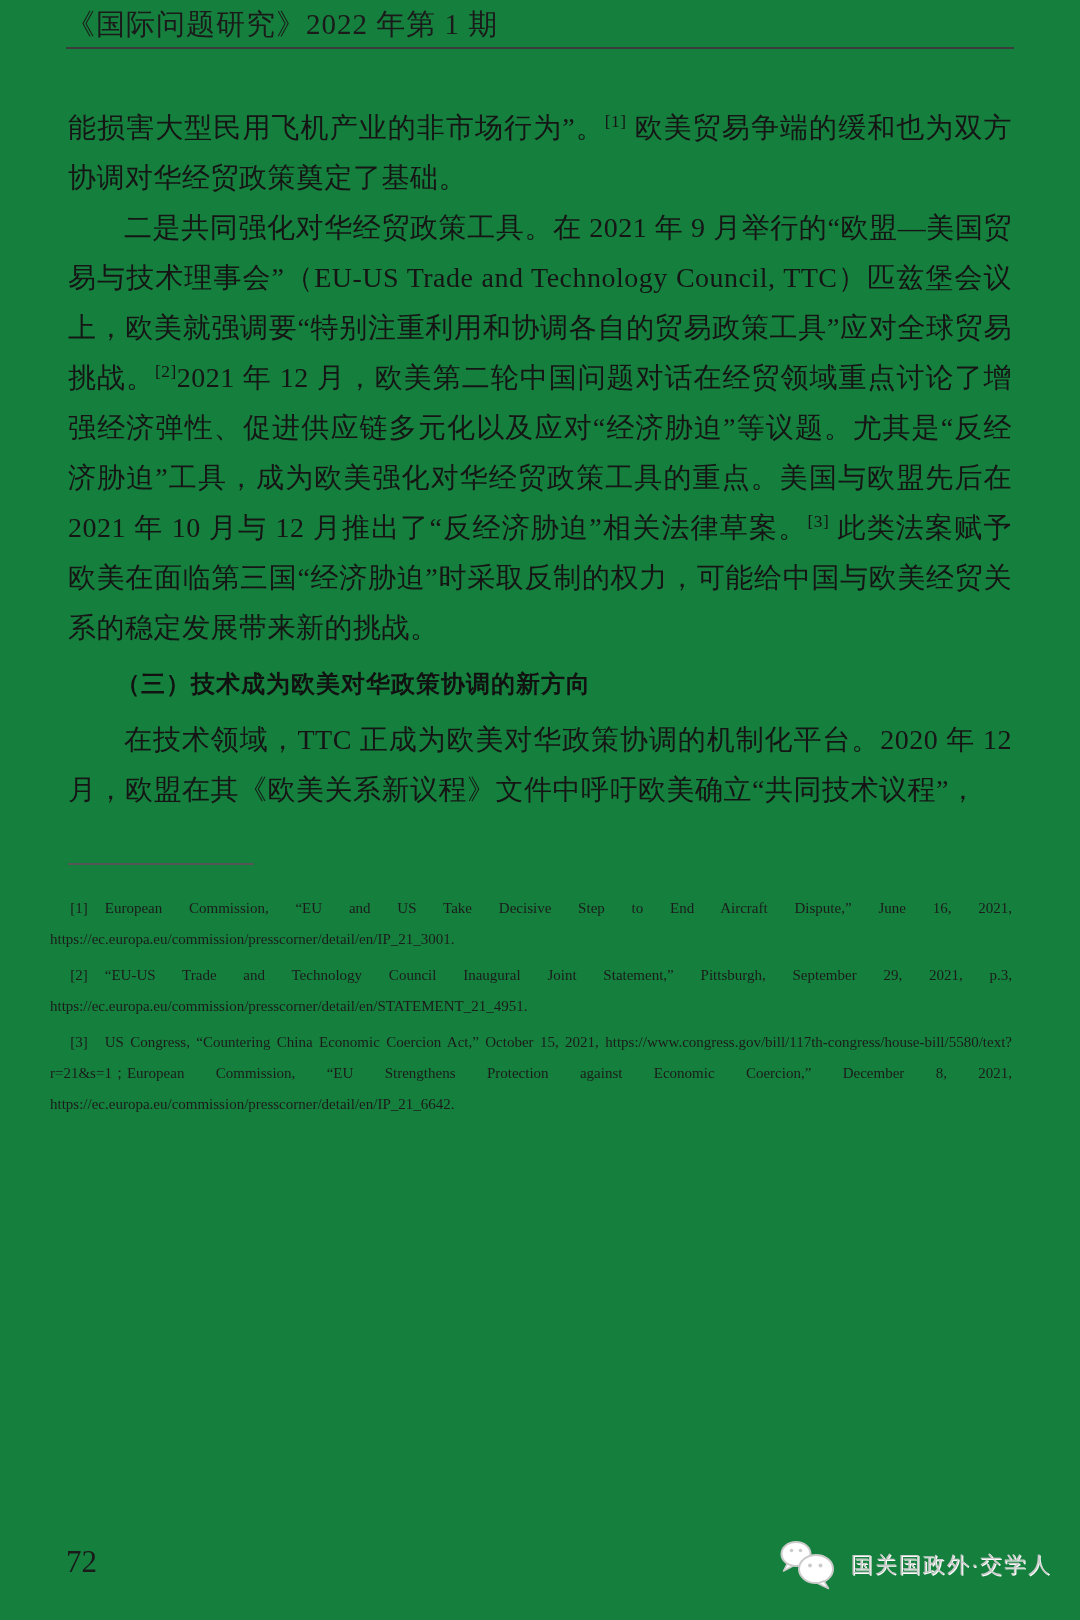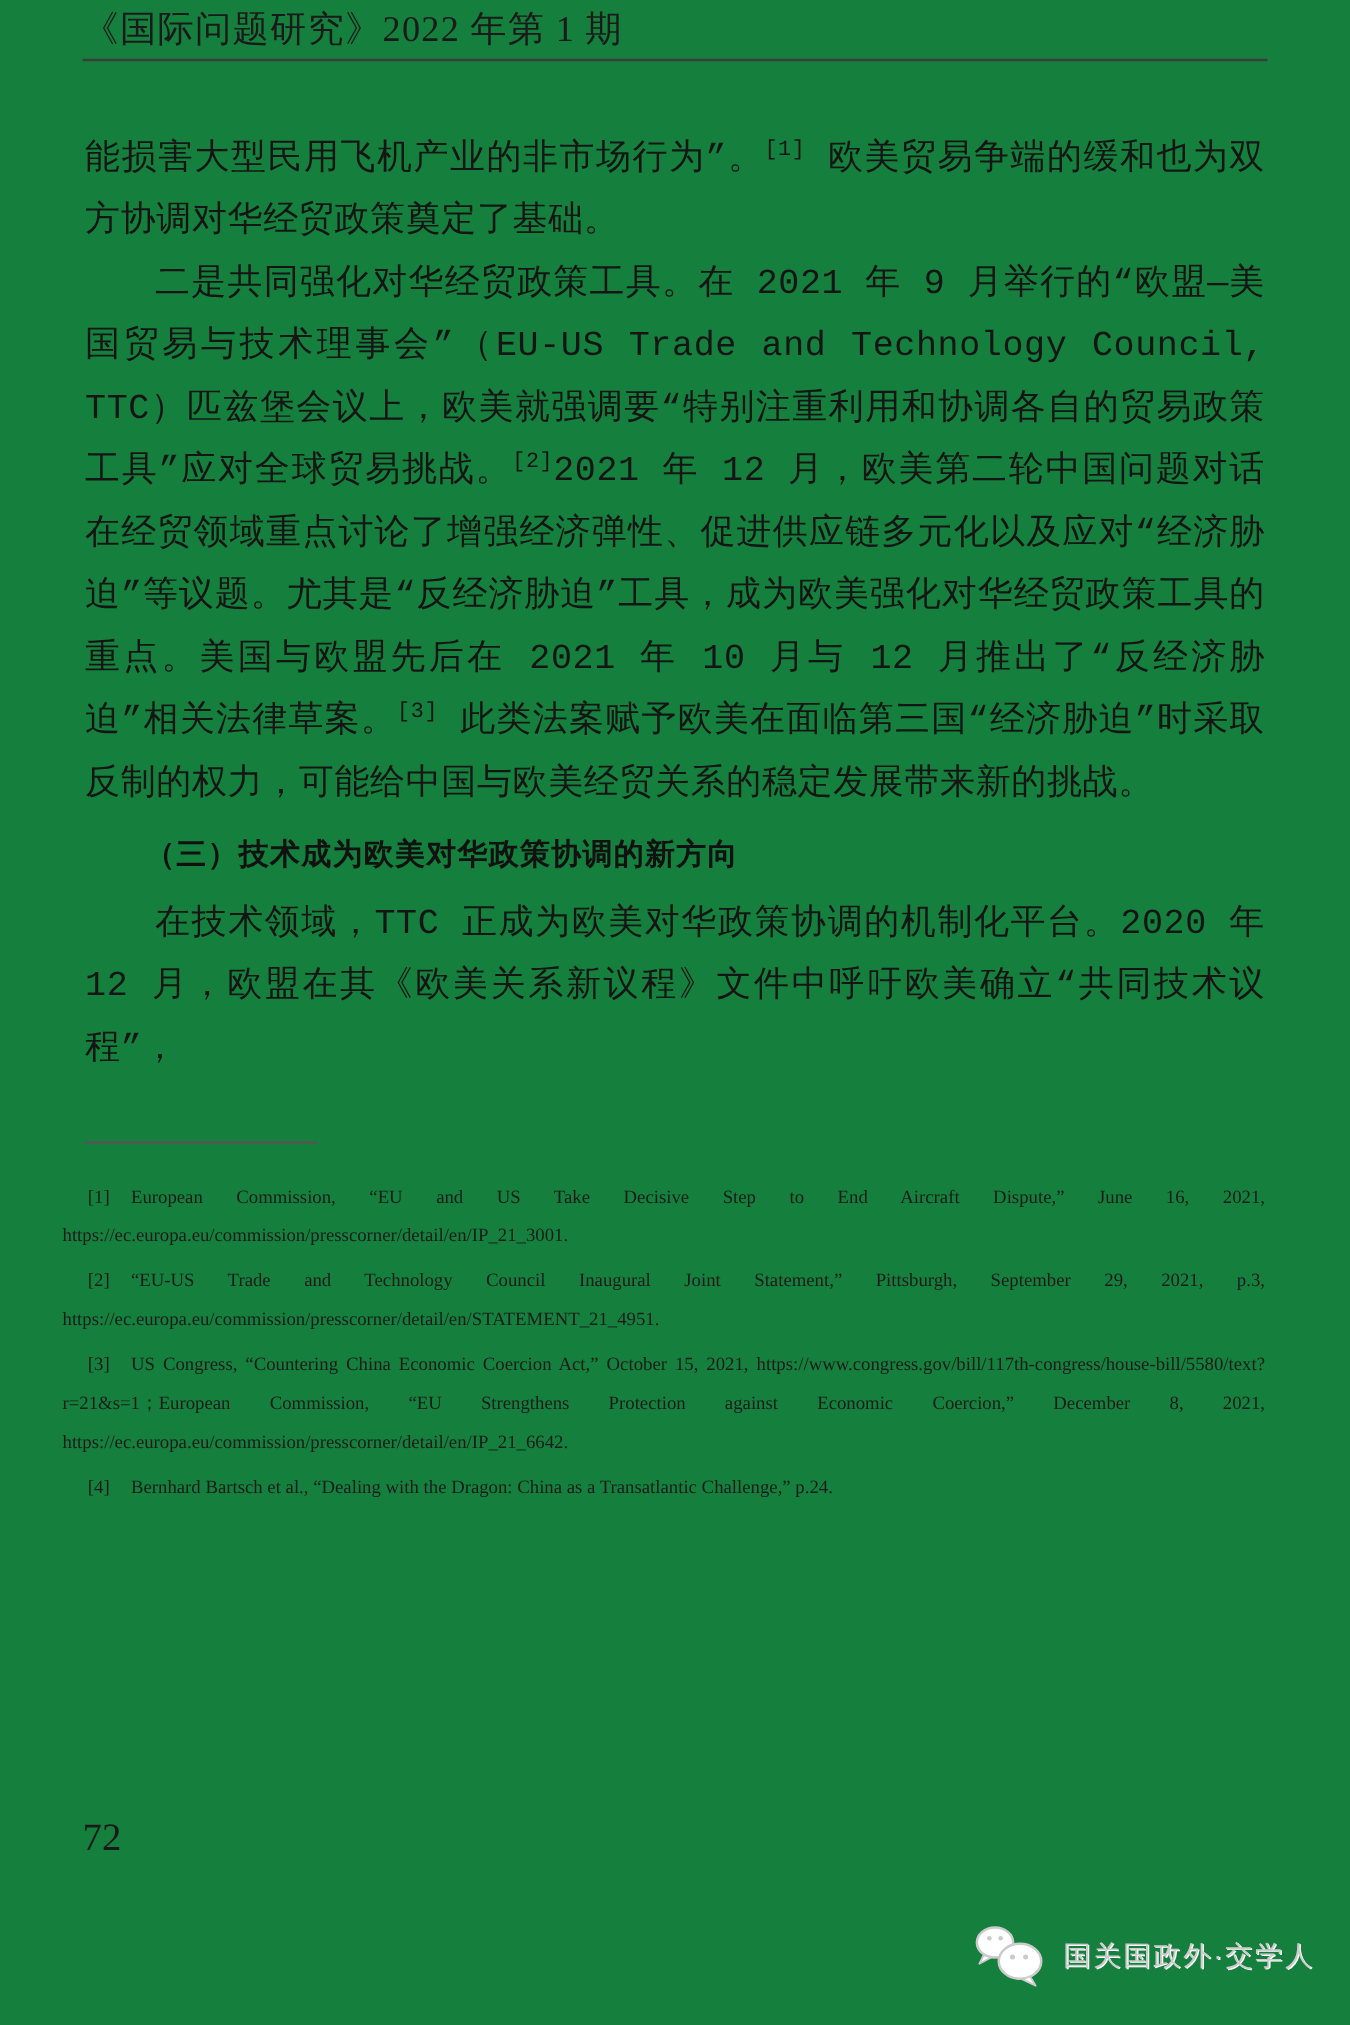--- a/index.html
+++ b/index.html
@@ -27,21 +27,21 @@
   }
   .body-text {
     padding: 0 68px;
     margin-top: 54px;
     font-size: 28px;
     line-height: 50px;
     letter-spacing: 0.5px;
     text-align: justify;
     color: #151515;
   }
-  .para { margin: 0; text-indent: 2em; font-family: Liberation Mono, monospace; }
+  .para { margin: 0; text-indent: 2em; }
   .para.no-indent { text-indent: 0; }
   sup.fn-ref {
     font-size: 0.62em;
     line-height: 0;
     vertical-align: super;
   }
   .section-heading {
     font-family: "Liberation Sans", "DejaVu Sans", sans-serif;
     font-weight: bold;
     font-size: 24px;
@@ -61,21 +61,21 @@
     font-size: 15px;
     line-height: 31px;
     text-align: justify;
     color: #1b1b1b;
   }
   .footnote { margin: 0 0 5px 0; text-indent: 1.35em; }
   .fn-marker { margin-right: 17px; }
   .page-number {
     position: absolute;
     left: 66px;
-    top: 1452px;
+    top: 1544px;
     font-size: 31px;
     color: #1a1a1a;
   }
   .watermark {
     position: absolute;
     right: 28px;
     top: 1538px;
     display: flex;
     align-items: center;
     gap: 10px;
@@ -110,21 +110,20 @@
     <p class="para"><span>在技术领域，TTC 正成为欧美对华政策协调的机制化平台。2020 年 12 月，欧盟在其《欧美关系新议程》文件中呼吁欧美确立“共同技术议程”，</span></p>
 
   </div>
 
   <div class="footnote-sep"></div>
 
   <div class="footnotes">
     <p class="footnote"><span class="fn-marker">[1]</span><span>European Commission, “EU and US Take Decisive Step to End Aircraft Dispute,” June 16, 2021, https://ec.europa.eu/commission/presscorner/detail/en/IP_21_3001.</span></p>
     <p class="footnote"><span class="fn-marker">[2]</span><span>“EU-US Trade and Technology Council Inaugural Joint Statement,” Pittsburgh, September 29, 2021, p.3, https://ec.europa.eu/commission/presscorner/detail/en/STATEMENT_21_4951.</span></p>
     <p class="footnote"><span class="fn-marker">[3]</span><span>US Congress, “Countering China Economic Coercion Act,” October 15, 2021, https://www.congress.gov/bill/117th-congress/house-bill/5580/text?r=21&amp;s=1；European Commission, “EU Strengthens Protection against Economic Coercion,” December 8, 2021, https://ec.europa.eu/commission/presscorner/detail/en/IP_21_6642.</span></p>
-    <p class="footnote"><span class="fn-marker">[4]</span><span>Bernhard Bartsch et al., “Dealing with the Dragon: China as a Transatlantic Challenge,” p.24.</span></p>
   </div>
 
   <div class="page-number">72</div>
 
   <div class="watermark">
     <span>
       <svg width="66" height="54" viewBox="0 0 66 54" xmlns="http://www.w3.org/2000/svg">
         <ellipse cx="21" cy="16" rx="14.5" ry="12" fill="#ffffff" stroke="#cbcbcb" stroke-width="2"></ellipse>
         <path d="M12 26 L8.5 33 L18 28 Z" fill="#ffffff" stroke="#cbcbcb" stroke-width="1.5" stroke-linejoin="round"></path>
         <circle cx="16.5" cy="12.5" r="1.8" fill="#cbcbcb"></circle>

